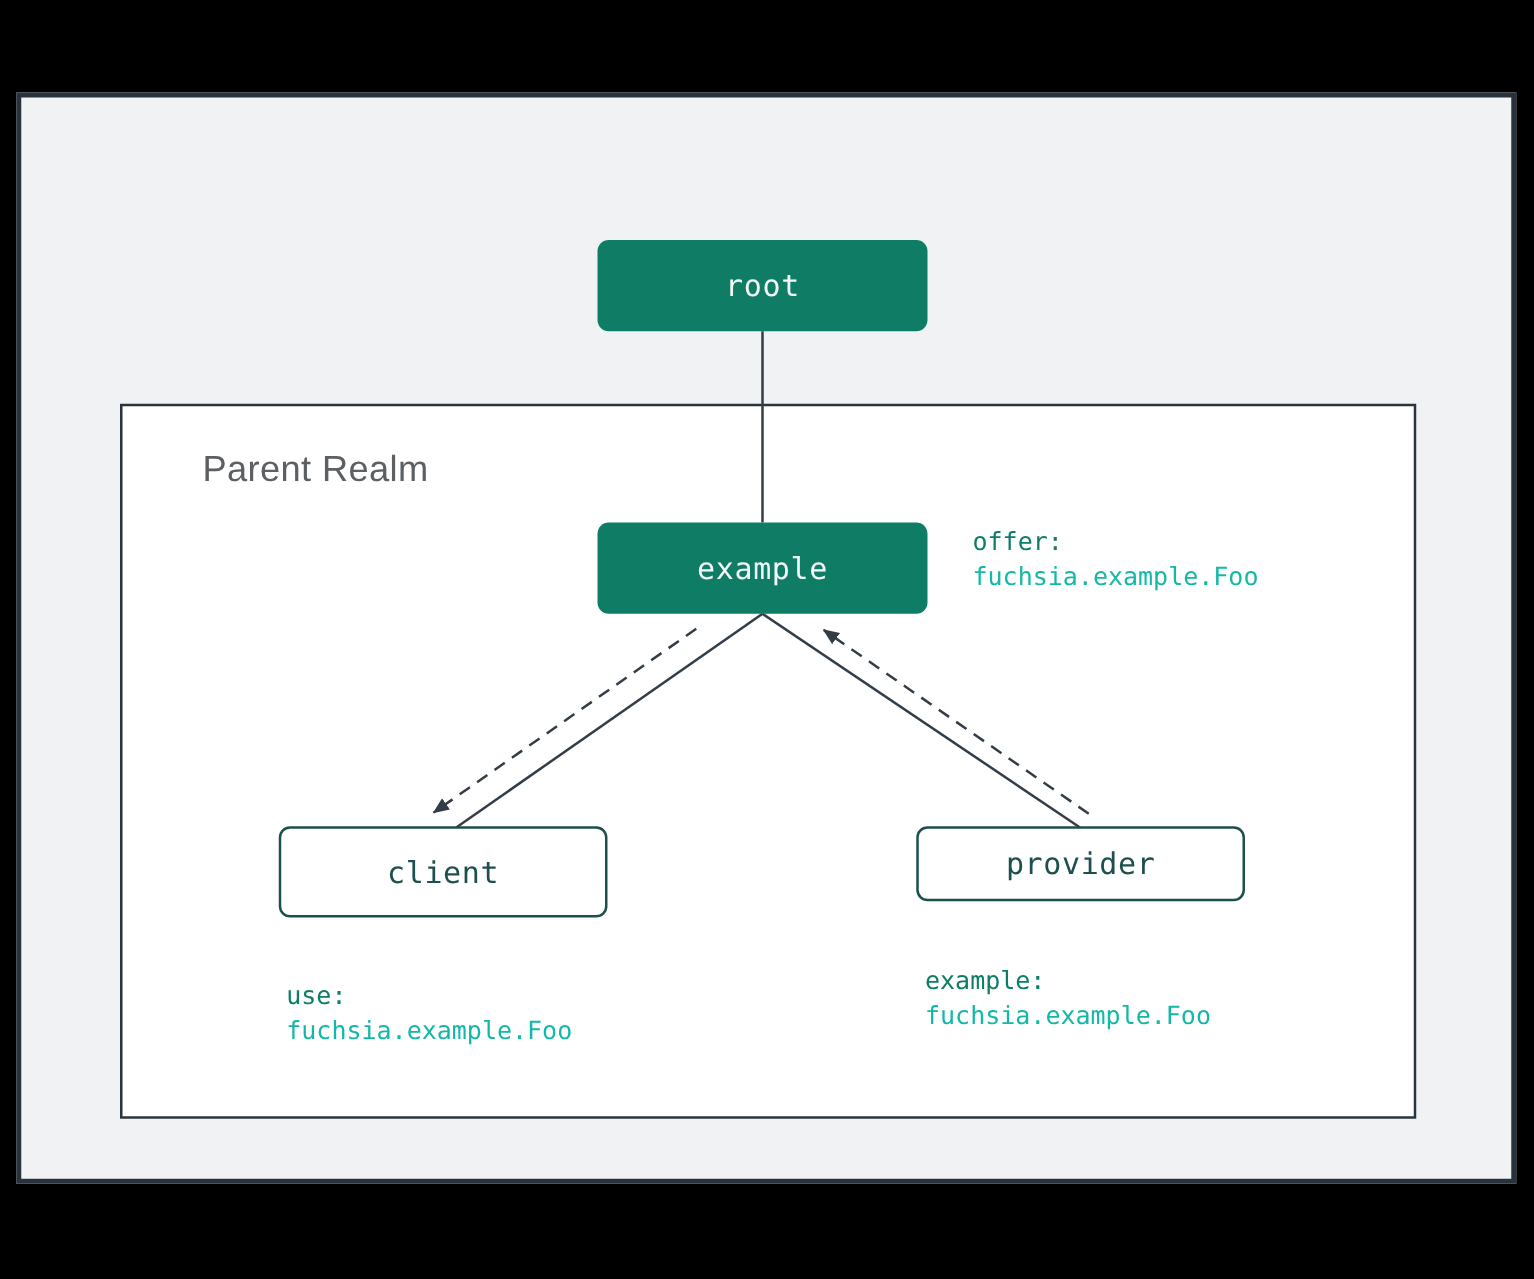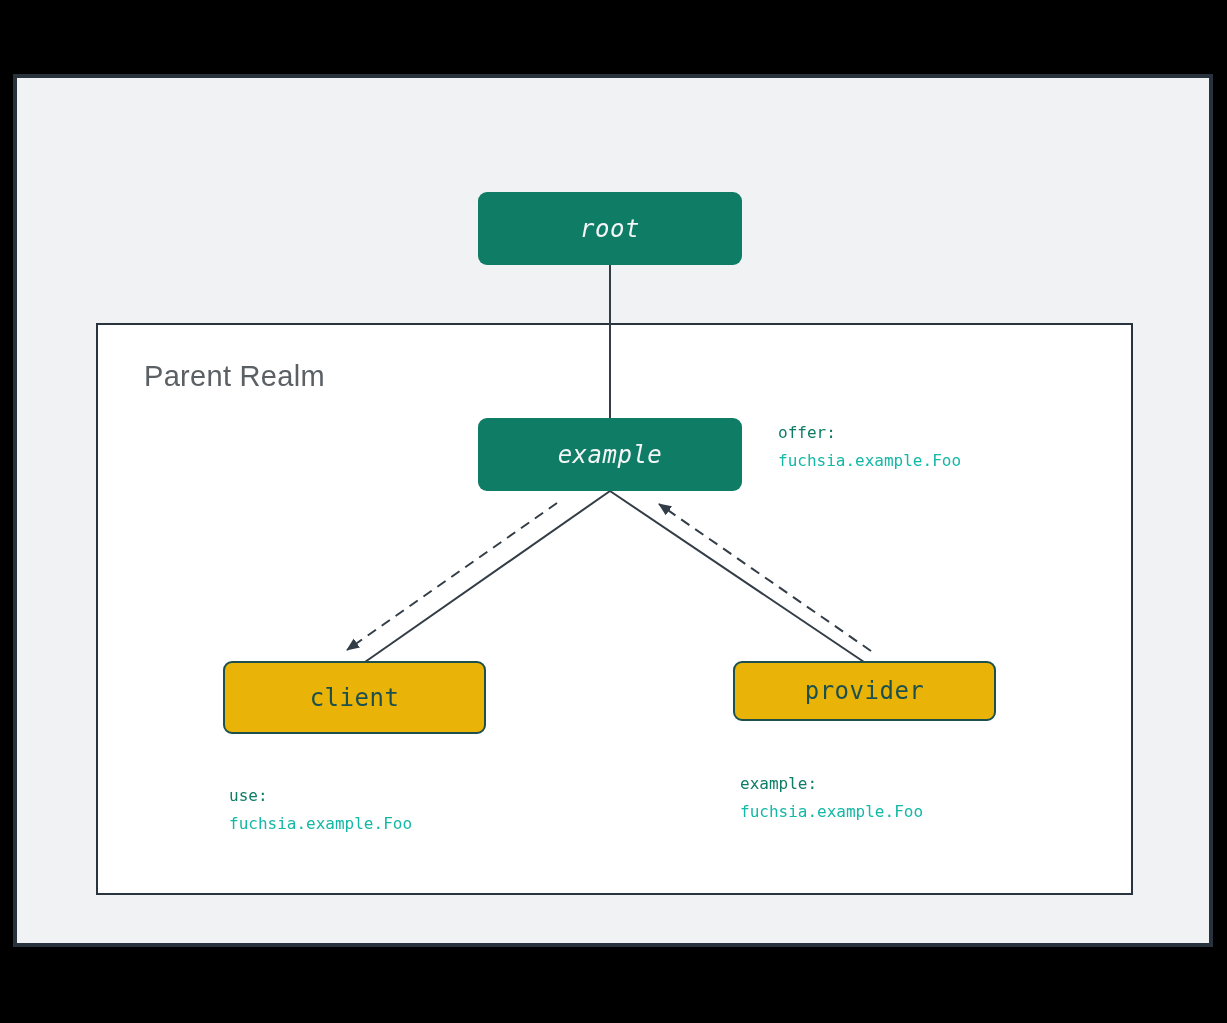--- a/index.html
+++ b/index.html
@@ -22,21 +22,21 @@
   .realm {
     position: absolute;
     left: 96px; top: 323px;
     width: 1037px; height: 572px;
     box-sizing: border-box;
     background: #ffffff;
     border: 2px solid #2a343e;
   }
   .realm-title {
     position: absolute;
-    left: 144px; top: 360px;
+    left: 162px; top: 360px;
     font-family: "Liberation Sans", sans-serif;
     font-size: 29px;
     font-weight: 400;
     color: #5b6065;
     letter-spacing: 0.3px;
   }
   svg.connectors {
     position: absolute;
     left: 0; top: 0;
     width: 1227px; height: 1023px;
@@ -49,34 +49,33 @@
     display: flex;
     align-items: center;
     justify-content: center;
     font-size: 24px;
     font-weight: 500;
     letter-spacing: 0.5px;
   }
   .node.teal {
     background: #0f7d66;
     color: #f3f5f6;
-    font-style: italic;
   }
   .node.gray {
-    background: #eab308;
+    background: #ffffff;
     border: 2px solid #1d504d;
     color: #1d504d;
   }
   .node-root     { left: 478px; top: 192px; width: 264px; height: 73px; }
   .node-parent   { left: 478px; top: 418px; width: 264px; height: 73px; }
   .node-client   { left: 223px; top: 661px; width: 263px; height: 73px; }
   .node-provider { left: 733px; top: 661px; width: 263px; height: 60px; }
   .annotation {
     position: absolute;
-    font-size: 16px;
+    font-size: 20px;
     line-height: 28px;
     white-space: nowrap;
   }
   .annotation .keyword { color: #0e7d66; font-weight: 500; }
   .annotation .value   { color: #14b8a6; }
   .ann-offer  { left: 778px; top: 419px; }
   .ann-use    { left: 229px; top: 770px; margin-top: 12px; }
   .ann-expose { left: 740px; top: 770px; }
 </style>
 </head>

